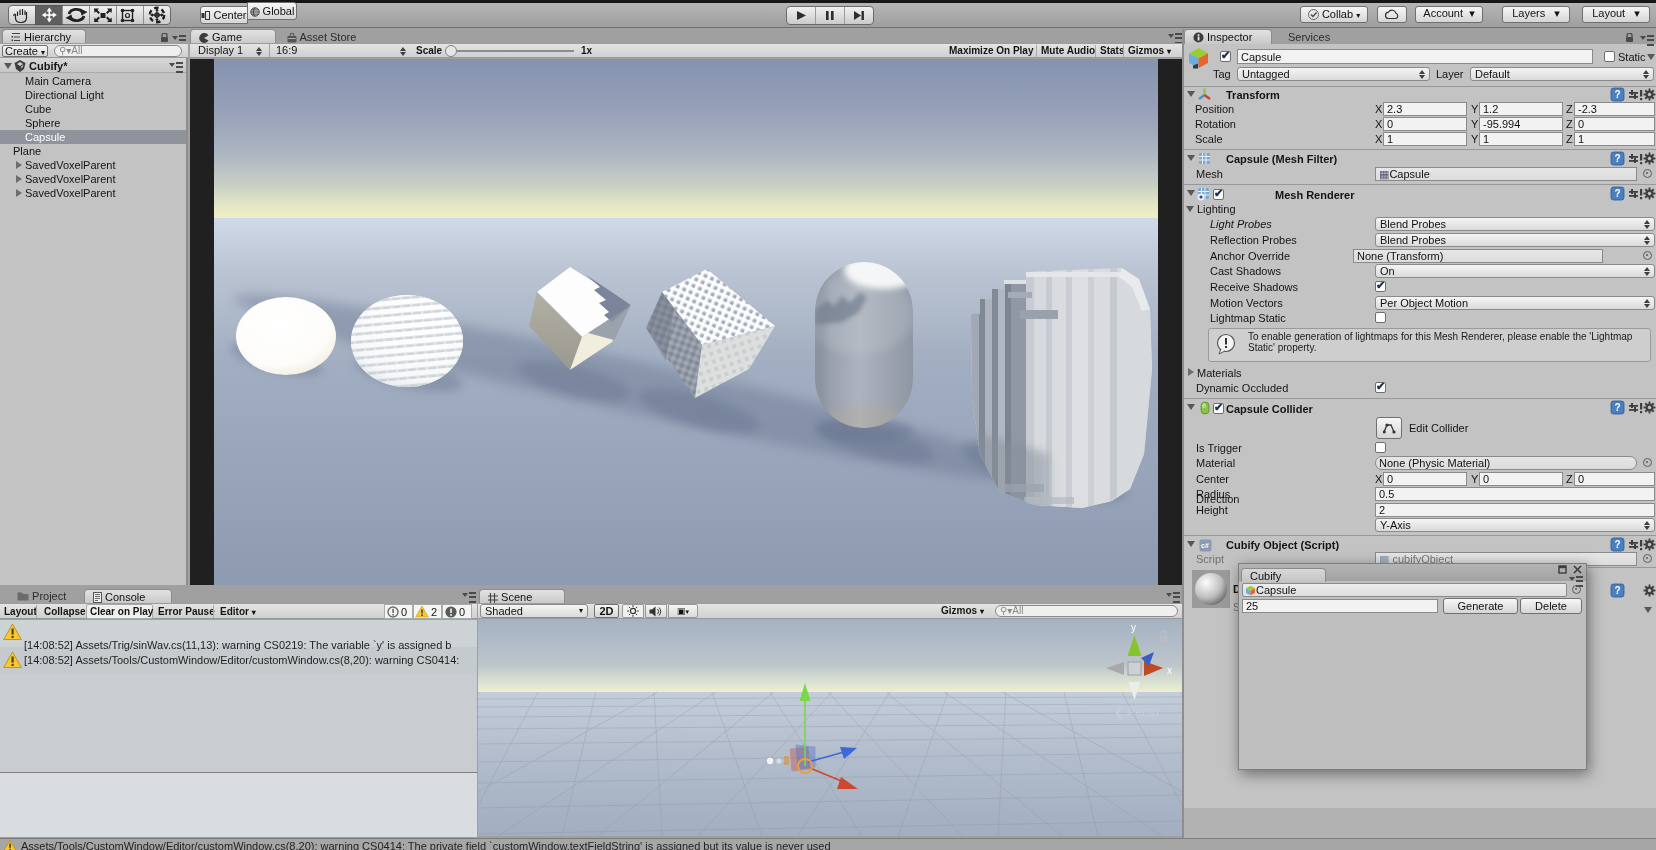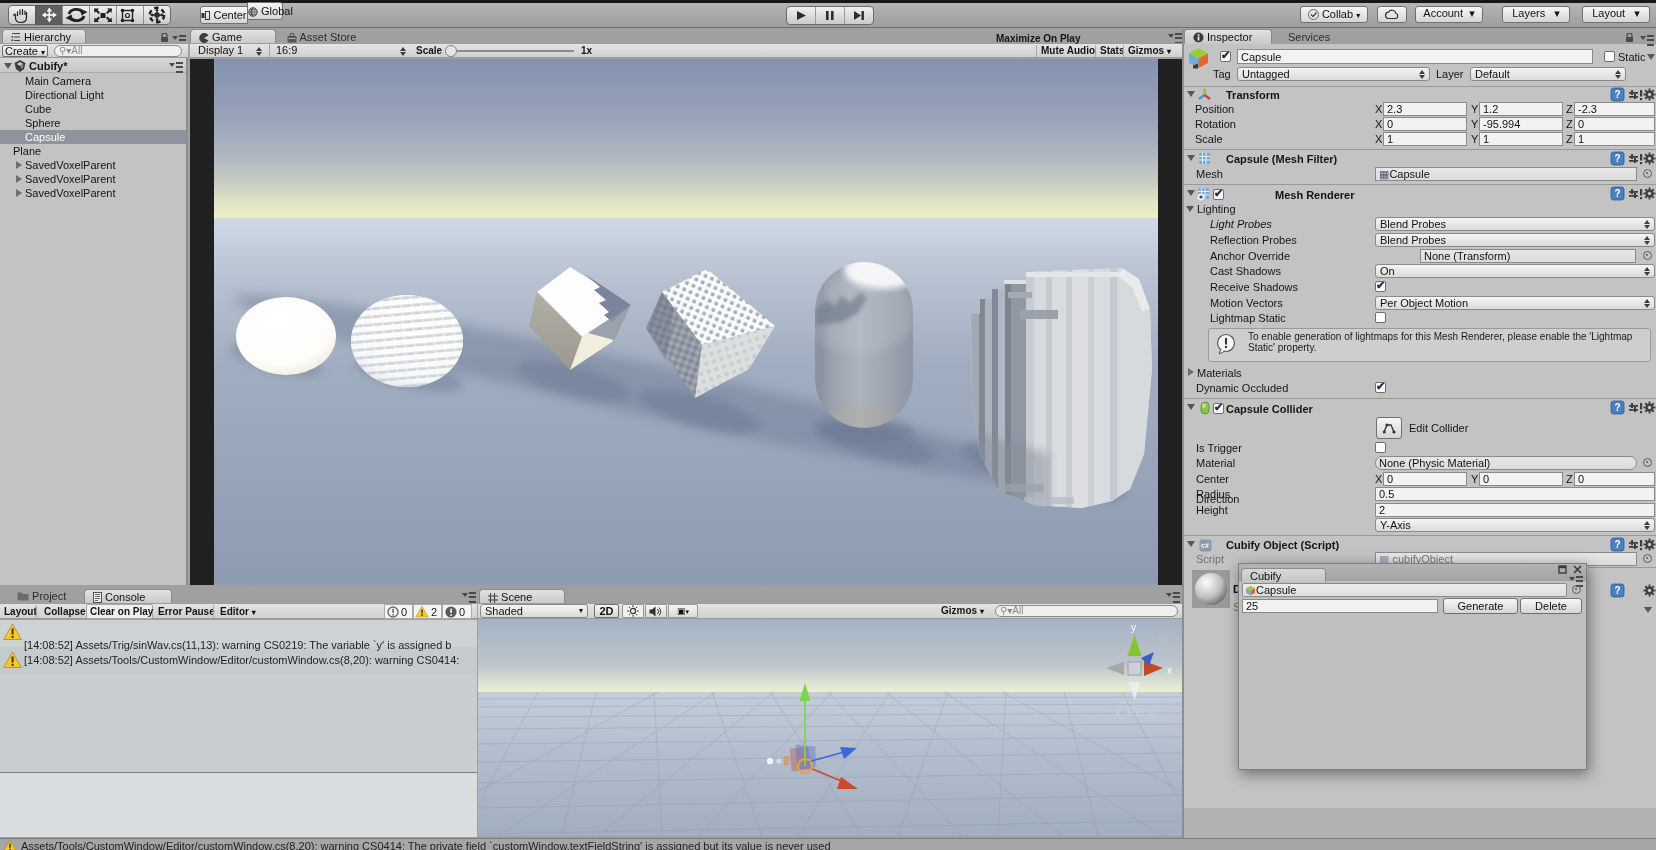--- a/index.html
+++ b/index.html
@@ -96,21 +96,21 @@
         <polygon points="149,3 147.3,6 150.7,6"></polygon>
         <polygon points="149,17 147.3,14 150.7,14"></polygon>
         <polygon points="142,10 145,8.3 145,11.7"></polygon>
         <polygon points="156,10 153,8.3 153,11.7"></polygon>
       </g>
 </svg>
 <div class="btn" style="left:200px;top:6px;width:48px;height:18px;border-radius:3px 0 0 3px;line-height:16px;"><svg width="9" height="9" viewBox="0 0 9 9" style="vertical-align:-1px;">
         <rect x="0.5" y="2" width="3" height="5" fill="#333"></rect>
         <rect x="4.5" y="0.5" width="4" height="8" fill="none" stroke="#333"></rect>
       </svg> Center</div>
-<div class="btn" style="left:247px;top:2px;width:36px;height:18px;border-radius:0 3px 3px 0;line-height:16px;"><svg width="10" height="10" viewBox="0 0 10 10" style="vertical-align:-1.5px;">
+<div class="btn" style="left:247px;top:2px;width:50px;height:18px;border-radius:0 3px 3px 0;line-height:16px;"><svg width="10" height="10" viewBox="0 0 10 10" style="vertical-align:-1.5px;">
         <circle cx="5" cy="5" r="4.2" fill="#bbb" stroke="#444"></circle>
         <path d="M5 0.8 A6 6 0 0 0 5 9.2 A6 6 0 0 1 5 0.8 M0.8 5 H9.2 M1.5 2.8 H8.5 M1.5 7.2 H8.5" stroke="#444" fill="none" stroke-width="0.7"></path>
       </svg> Global</div>
 <svg class="abs" style="left:786px;top:6px;" width="88" height="19" viewBox="0 0 88 19">
  <rect x="0.5" y="0.5" width="87" height="18" rx="3.5" fill="url(#tbg)" stroke="#6a6a6a"></rect>
  <line x1="29.5" y1="1" x2="29.5" y2="18" stroke="#9a9a9a"></line>
       <line x1="58.5" y1="1" x2="58.5" y2="18" stroke="#9a9a9a"></line>
  <path d="M11 5 L20 9.5 L11 14 Z" fill="#2c2c2c"></path>
  <rect x="40" y="5" width="2.6" height="9" fill="#2c2c2c"></rect>
       <rect x="45" y="5" width="2.6" height="9" fill="#2c2c2c"></rect>
@@ -179,21 +179,21 @@
 <div class="abs" style="left:190px;top:43px;width:992px;height:15px;background:linear-gradient(#e4e4e4,#d0d0d0);border-bottom:1px solid #999;border-top:1px solid #9c9c9c;"></div>
 <div class="dd" style="left:194px;top:44px;width:72px;height:14px;border:0;background:none;">Display 1<span class="spin"></span></div>
 <div class="abs" style="left:269px;top:44px;width:1px;height:13px;background:#a2a2a2;"></div>
 <div class="dd" style="left:272px;top:44px;width:138px;height:15px;border:0;background:none;">16:9<span class="spin"></span></div>
 <div class="lbl b" style="left:416px;top:44px;font-size:10px;">Scale</div>
 <svg class="abs" style="left:444px;top:44px;" width="150" height="14">
       <line x1="13" y1="7" x2="130" y2="7" stroke="#8c8c8c" stroke-width="2"></line>
       <circle cx="7" cy="7" r="5.5" fill="#e6e6e6" stroke="#808080"></circle>
     </svg>
 <div class="lbl b" style="left:581px;top:44px;font-size:10px;">1x</div>
-<div class="lbl b" style="left:949px;top:32px;font-size:10px;margin-left:47px;">Maximize On Play</div>
+<div class="lbl b" style="left:949px;top:44px;font-size:10px;">Maximize On Play</div>
 <div class="abs" style="left:1036px;top:45px;width:1px;height:12px;background:#a8a8a8;"></div>
 <div class="lbl b" style="left:1041px;top:44px;font-size:10px;">Mute Audio</div>
 <div class="abs" style="left:1095px;top:45px;width:1px;height:12px;background:#a8a8a8;"></div>
 <div class="lbl b" style="left:1100px;top:44px;font-size:10px;">Stats</div>
 <div class="abs" style="left:1123px;top:45px;width:1px;height:12px;background:#a8a8a8;"></div>
 <div class="lbl b" style="left:1128px;top:44px;font-size:10px;">Gizmos <span style="font-size:8px;">▾</span></div>
 <div class="abs" style="left:190px;top:59px;width:992px;height:526px;background:#202020;"></div>
 <svg class="abs" style="left:214px;top:59px;" width="944" height="526" viewBox="0 0 944 526">
 <defs>
 <linearGradient id="sky" x1="0" y1="0" x2="0" y2="1">
@@ -555,21 +555,21 @@
 <polygon points="6,18.5 11,16.5 11,21.5 6,21.5" fill="#3a3a3a"></polygon>
 </svg>
 <div class="cb on" style="left:1220px;top:51px;"></div>
 <div class="tf" style="left:1237px;top:49px;width:356px;height:15px;line-height:14px;">Capsule</div>
 <div class="cb" style="left:1604px;top:51px;"></div>
 <div class="lbl" style="left:1618px;top:50px;">Static</div>
 <div class="fold fdown" style="left:1647px;top:54px;"></div>
 <div class="lbl" style="left:1213px;top:67px;">Tag</div>
 <div class="dd" style="left:1237px;top:67px;width:193px;height:14px;">Untagged<span class="spin"></span></div>
 <div class="lbl" style="left:1436px;top:67px;">Layer</div>
-<div class="dd" style="left:1470px;top:67px;width:156px;height:14px;">Default<span class="spin"></span></div>
+<div class="dd" style="left:1470px;top:67px;width:184px;height:14px;">Default<span class="spin"></span></div>
 <div class="sep" style="left:1184px;top:86px;width:472px;"></div>
 
 <div class="fold fdown" style="left:1187px;top:91px;"></div>
 <svg class="abs" style="left:1198px;top:88px;" width="13" height="13">
       <line x1="6.5" y1="7" x2="6.5" y2="0.5" stroke="#8cc63f" stroke-width="2.4"></line>
       <line x1="6.5" y1="7" x2="1" y2="11" stroke="#4a90d9" stroke-width="2.4"></line>
       <line x1="6.5" y1="7" x2="12" y2="11" stroke="#d0402c" stroke-width="2.4"></line>
     </svg>
 <div class="lbl b" style="left:1226px;top:88px;">Transform</div>
 <div class="lbl" style="left:1195px;top:102px;">Position</div>
@@ -615,21 +615,21 @@
     </svg>
 <div class="cb on" style="left:1213px;top:189px;"></div>
 <div class="lbl b" style="left:1227px;top:188px;margin-left:48px;">Mesh Renderer</div>
 <div class="fold fdown" style="left:1186px;top:206px;"></div>
 <div class="lbl" style="left:1197px;top:202px;">Lighting</div>
 <div class="lbl" style="left:1210px;top:217px;font-style:italic;">Light Probes</div>
 <div class="dd" style="left:1375px;top:217px;width:280px;height:14px;">Blend Probes<span class="spin"></span></div>
 <div class="lbl" style="left:1210px;top:233px;">Reflection Probes</div>
 <div class="dd" style="left:1375px;top:233px;width:280px;height:14px;">Blend Probes<span class="spin"></span></div>
 <div class="lbl" style="left:1210px;top:249px;">Anchor Override</div>
-<div class="tf" style="left:1420px;top:249px;width:216px;height:14px;background:linear-gradient(#e6e6e6,#dcdcdc);">None (Transform)</div>
+<div class="tf" style="left:1353px;top:249px;width:250px;height:14px;background:linear-gradient(#e6e6e6,#dcdcdc);">None (Transform)</div>
 <div class="picker" style="left:1643px;top:251px;"></div>
 <div class="lbl" style="left:1210px;top:264px;">Cast Shadows</div>
 <div class="dd" style="left:1375px;top:264px;width:280px;height:14px;">On<span class="spin"></span></div>
 <div class="lbl" style="left:1210px;top:280px;">Receive Shadows</div>
 <div class="cb on" style="left:1375px;top:281px;"></div>
 <div class="lbl" style="left:1210px;top:296px;">Motion Vectors</div>
 <div class="dd" style="left:1375px;top:296px;width:280px;height:14px;">Per Object Motion<span class="spin"></span></div>
 <div class="lbl" style="left:1210px;top:311px;">Lightmap Static</div>
 <div class="cb" style="left:1375px;top:312px;"></div>
 <div class="abs" style="left:1208px;top:328px;width:443px;height:34px;background:#cecece;border:1px solid #9a9a9a;border-radius:3px;"></div>

